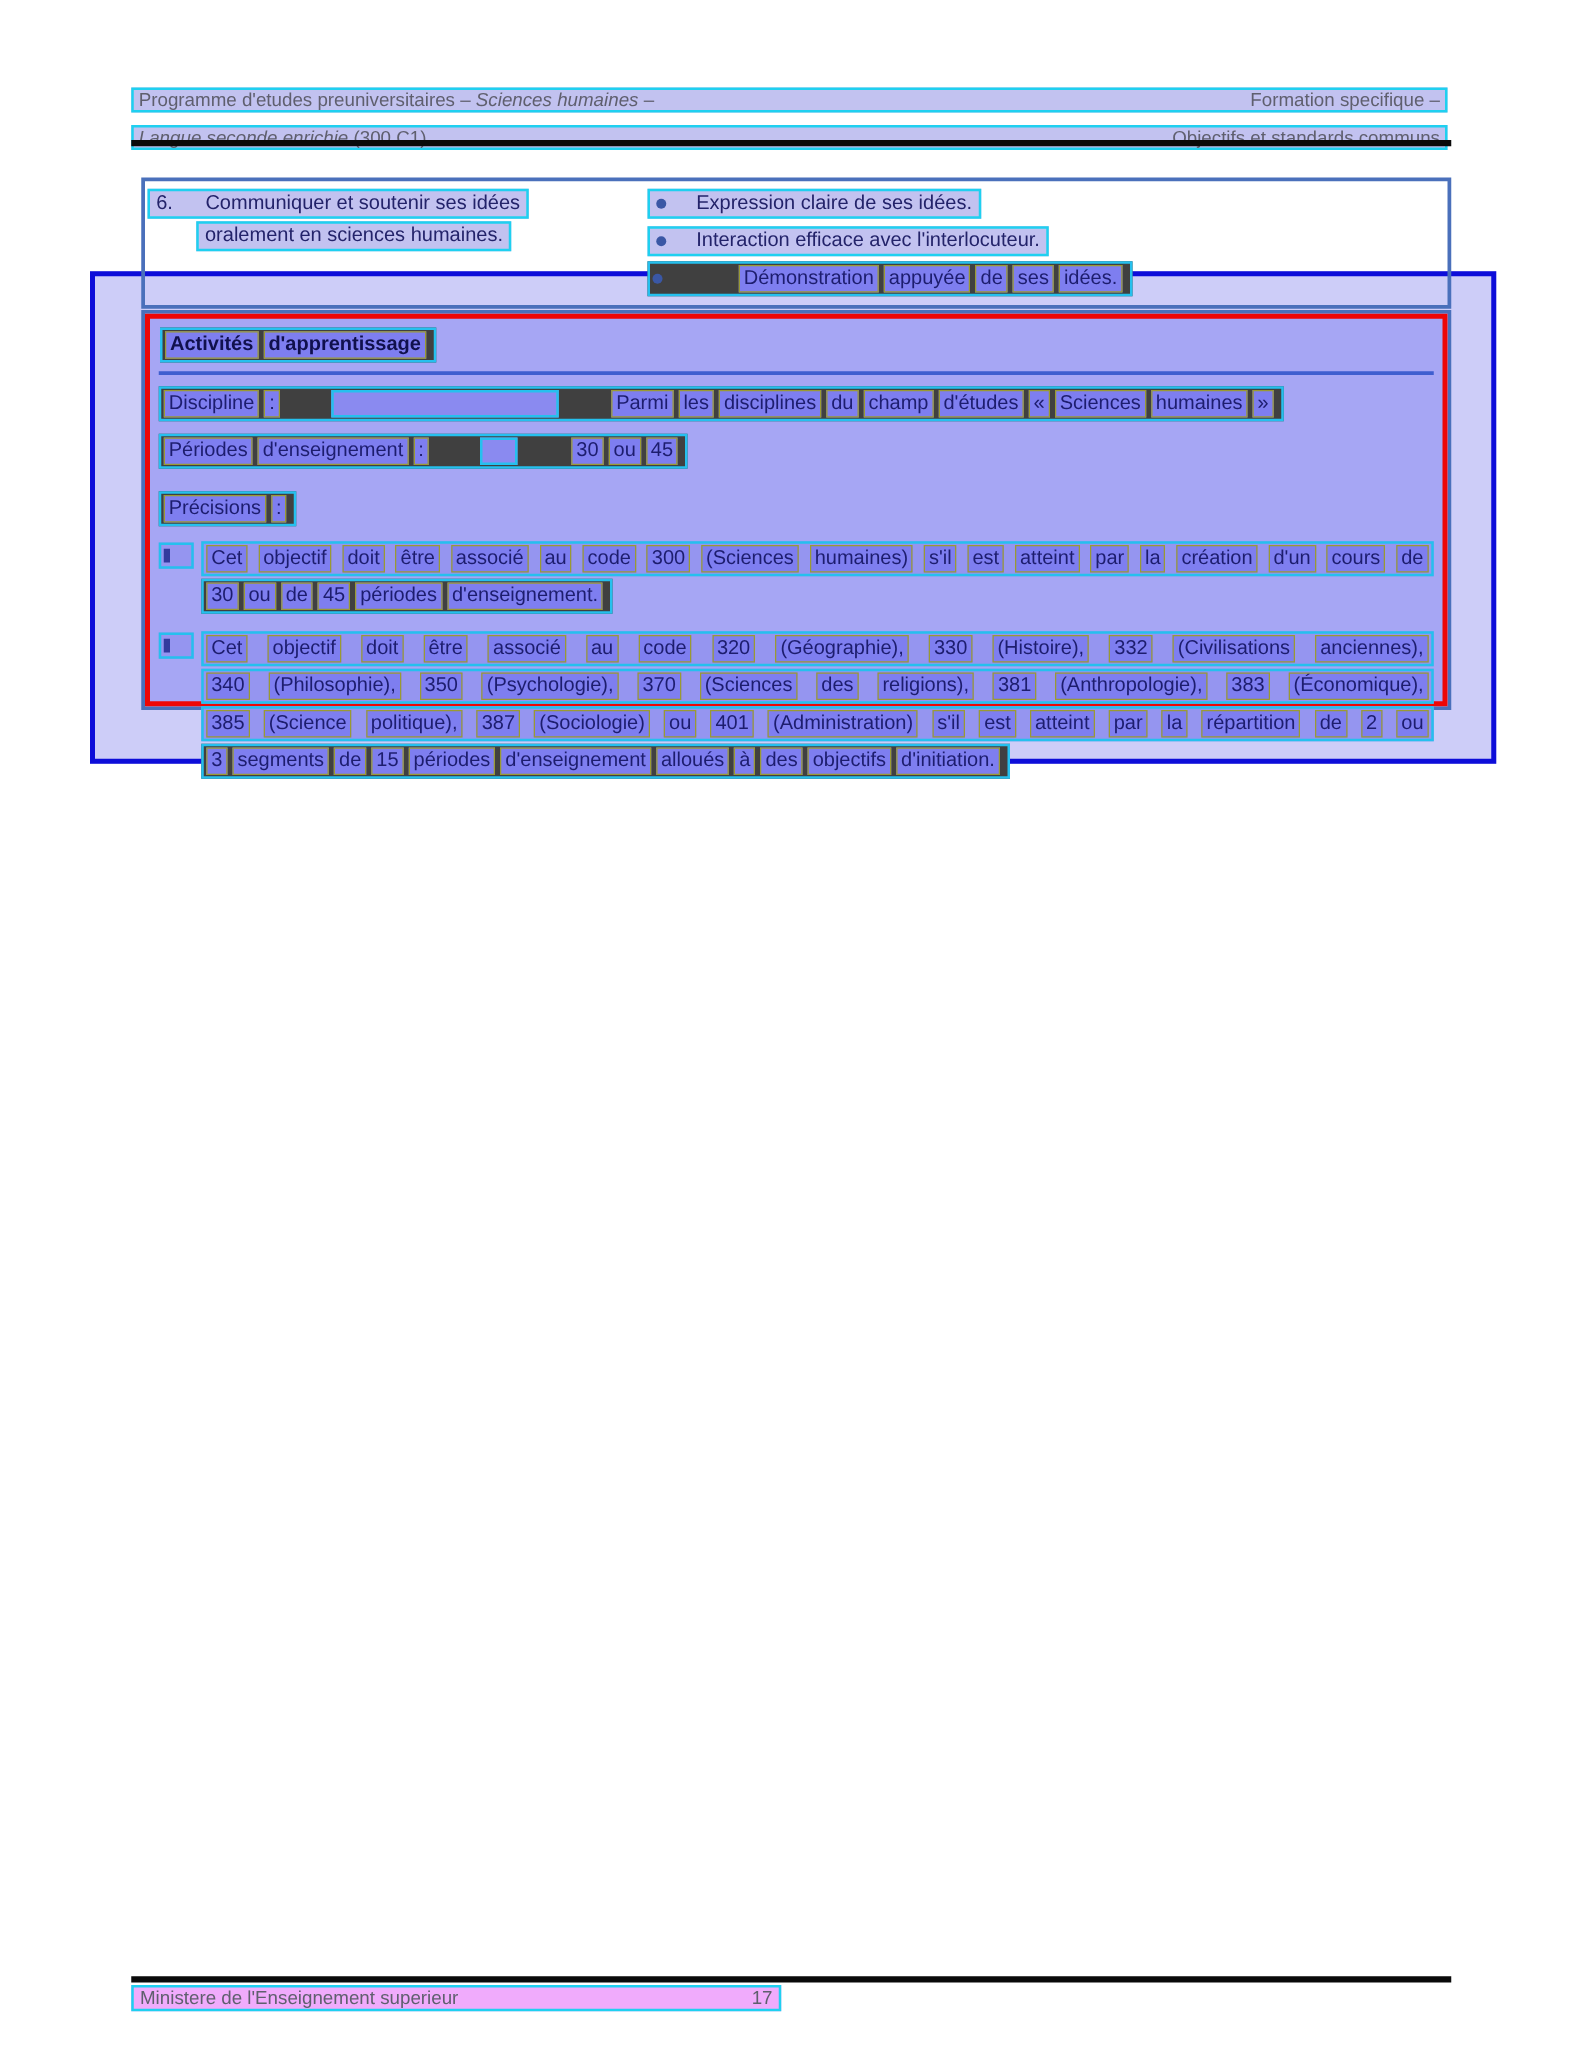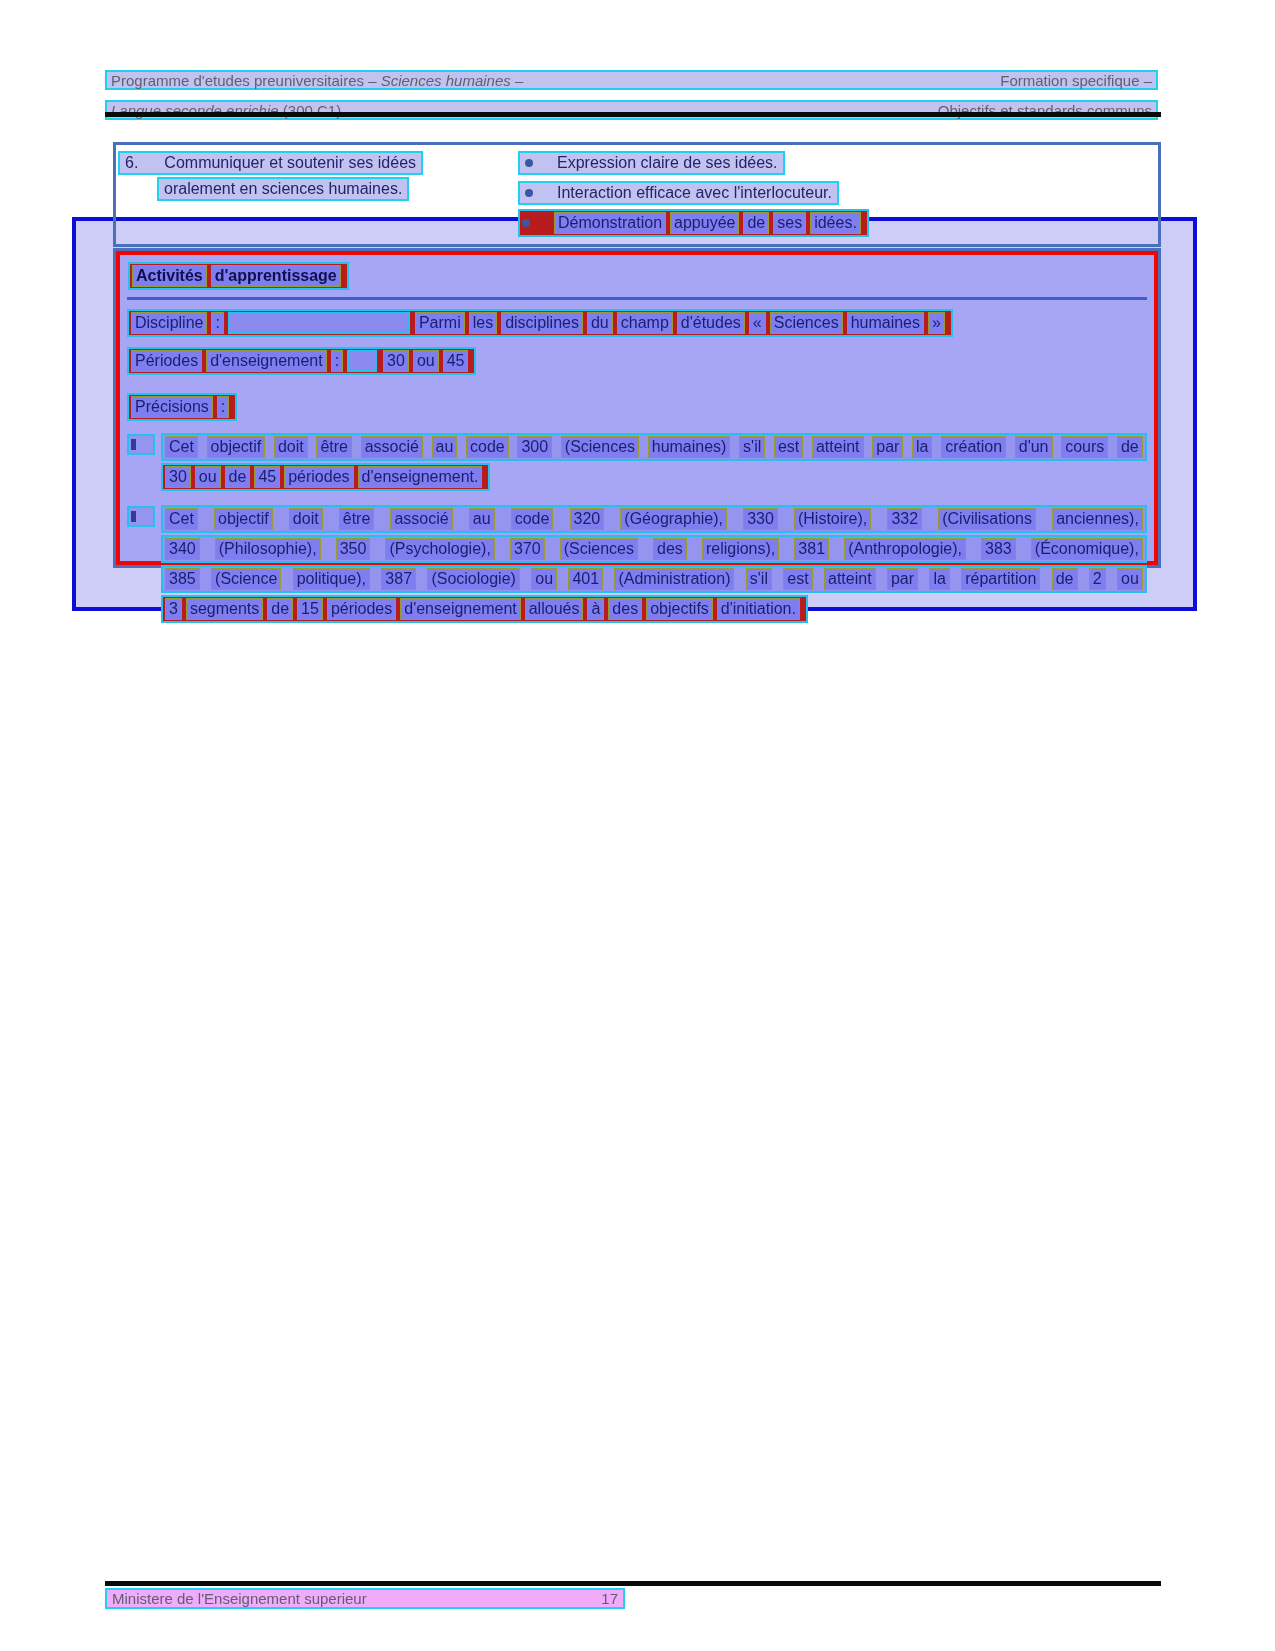--- a/index.html
+++ b/index.html
@@ -50,22 +50,22 @@
   }
   .redbox {
     width:100%; height:100%; box-sizing:border-box;
     border:4px solid #ee0606; background:#a6a6f4; padding:4px 7px;
   }
   .title-row { padding:3px 0 7px 1px; border-bottom:3px solid #3e5ecf; }
 
   
   .lbox {
     display:inline-flex; align-items:center;
-    border:2px solid #25c0ee; background:#b91c1c; padding:1px 2px;
-    font-size:16px; color:#1d1d6e; max-width:100%;
+    border:2px solid #25c0ee; background:#404040; padding:1px 2px;
+    font-size:16px; color:#1d1d6e; max-width:100%;gap:37px;
   }
   .w {
     display:inline-block; background:#7e7ef0; border:1px solid #9a9a33;
     padding:1px 3px; margin-right:4px; white-space:nowrap; line-height:18px;
   }
   .wordline[data-words] { display:inline-flex; align-items:center; }
   .title-row .w { font-weight:bold; font-size:16px; color:#10104d; }
   .tabspacer {
     display:inline-block; width:178px; height:18px;
     background:#8a8af0; border:2px solid #25c0ee; margin-right:5px; flex:none;

